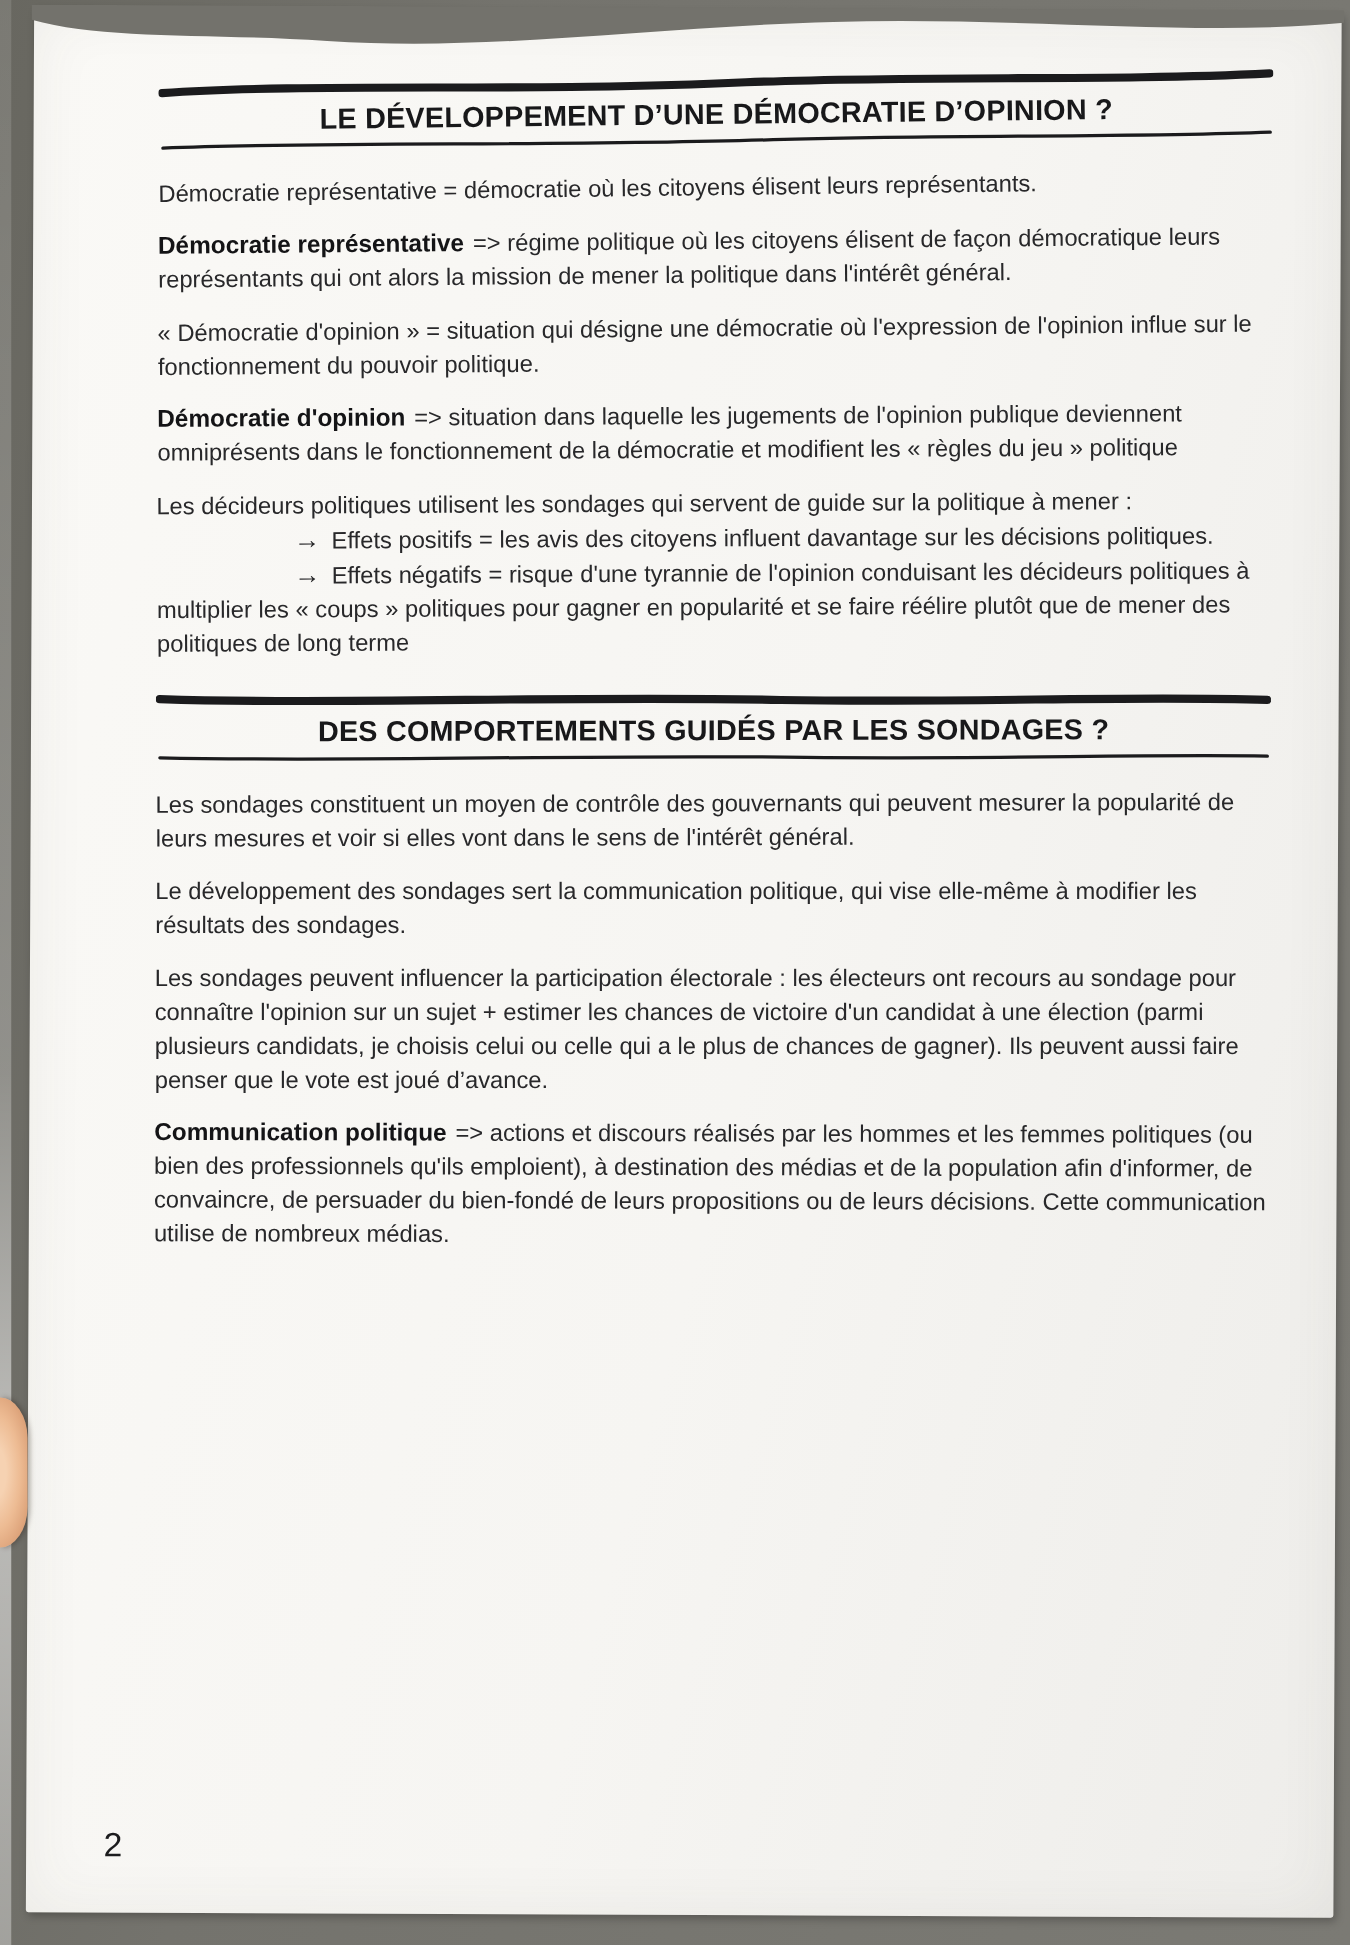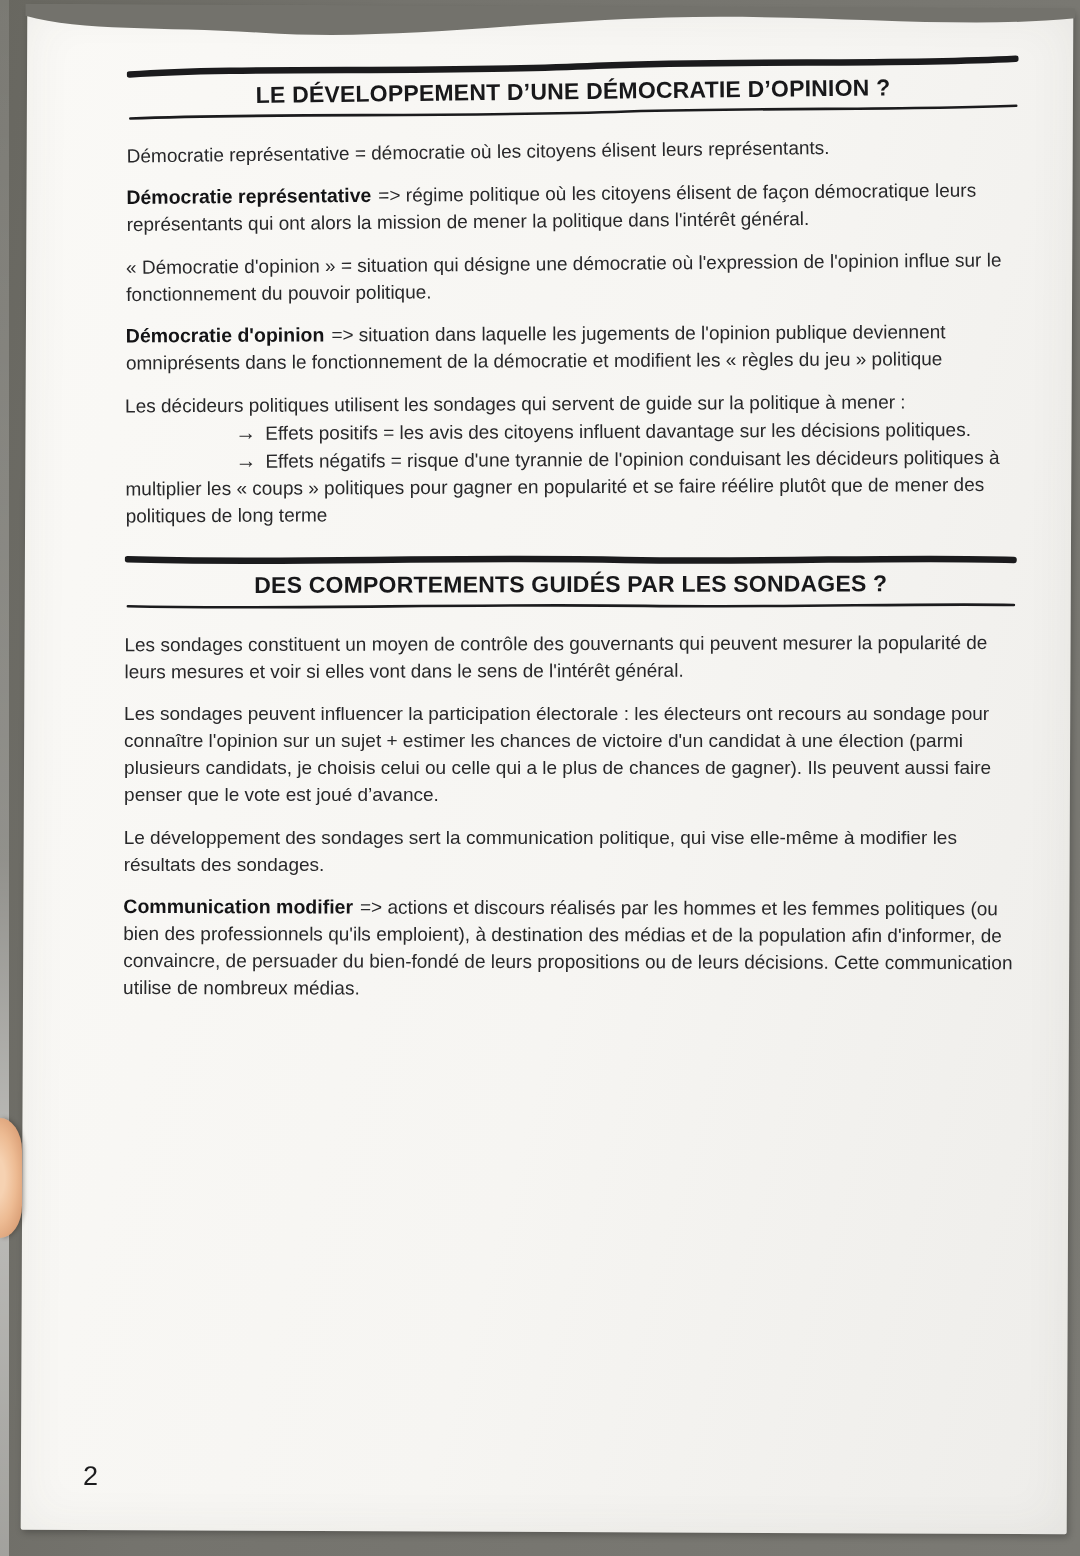--- a/index.html
+++ b/index.html
@@ -139,29 +139,29 @@
         <svg class="rule thin" viewBox="0 0 892 9" preserveAspectRatio="none" aria-hidden="true">
           <path d="M3,4 C160,8 340,2 520,5 C670,7 790,3 889,5" fill="none" stroke="#1b1b1d" stroke-width="2.6" stroke-linecap="round"></path>
         </svg>
       </div>
 
       <p class="para tilt-4">
         <span class="lead"></span><span>Les sondages constituent un moyen de contrôle des gouvernants qui peuvent mesurer la popularité de leurs mesures et voir si elles vont dans le sens de l'intérêt général.</span>
       </p>
 
       <p class="para tilt-5">
+        <span class="lead"></span><span>Le développement des sondages sert la communication politique, qui vise elle-même à modifier les résultats des sondages.</span>
+      </p>
+
+      <p class="para tilt-5">
         <span class="lead"></span><span>Les sondages peuvent influencer la participation électorale : les électeurs ont recours au sondage pour connaître l'opinion sur un sujet + estimer les chances de victoire d'un candidat à une élection (parmi plusieurs candidats, je choisis celui ou celle qui a le plus de chances de gagner). Ils peuvent aussi faire penser que le vote est joué d’avance.</span>
       </p>
 
-      <p class="para tilt-5">
-        <span class="lead"></span><span>Le développement des sondages sert la communication politique, qui vise elle-même à modifier les résultats des sondages.</span>
-      </p>
-
       <p class="para tilt-6">
-        <span class="lead">Communication modifier</span><span>=&gt; actions et discours réalisés par les hommes et les femmes politiques (ou bien des professionnels qu'ils emploient), à destination des médias et de la population afin d'informer, de convaincre, de persuader du bien-fondé de leurs propositions ou de leurs décisions. Cette communication utilise de nombreux médias.</span>
+        <span class="lead">Communication politique</span><span>=&gt; actions et discours réalisés par les hommes et les femmes politiques (ou bien des professionnels qu'ils emploient), à destination des médias et de la population afin d'informer, de convaincre, de persuader du bien-fondé de leurs propositions ou de leurs décisions. Cette communication utilise de nombreux médias.</span>
       </p>
 
     </section>
 
   </div>
 
   <div class="page-number">2</div>
 </div>
 
 <div class="finger"></div>

